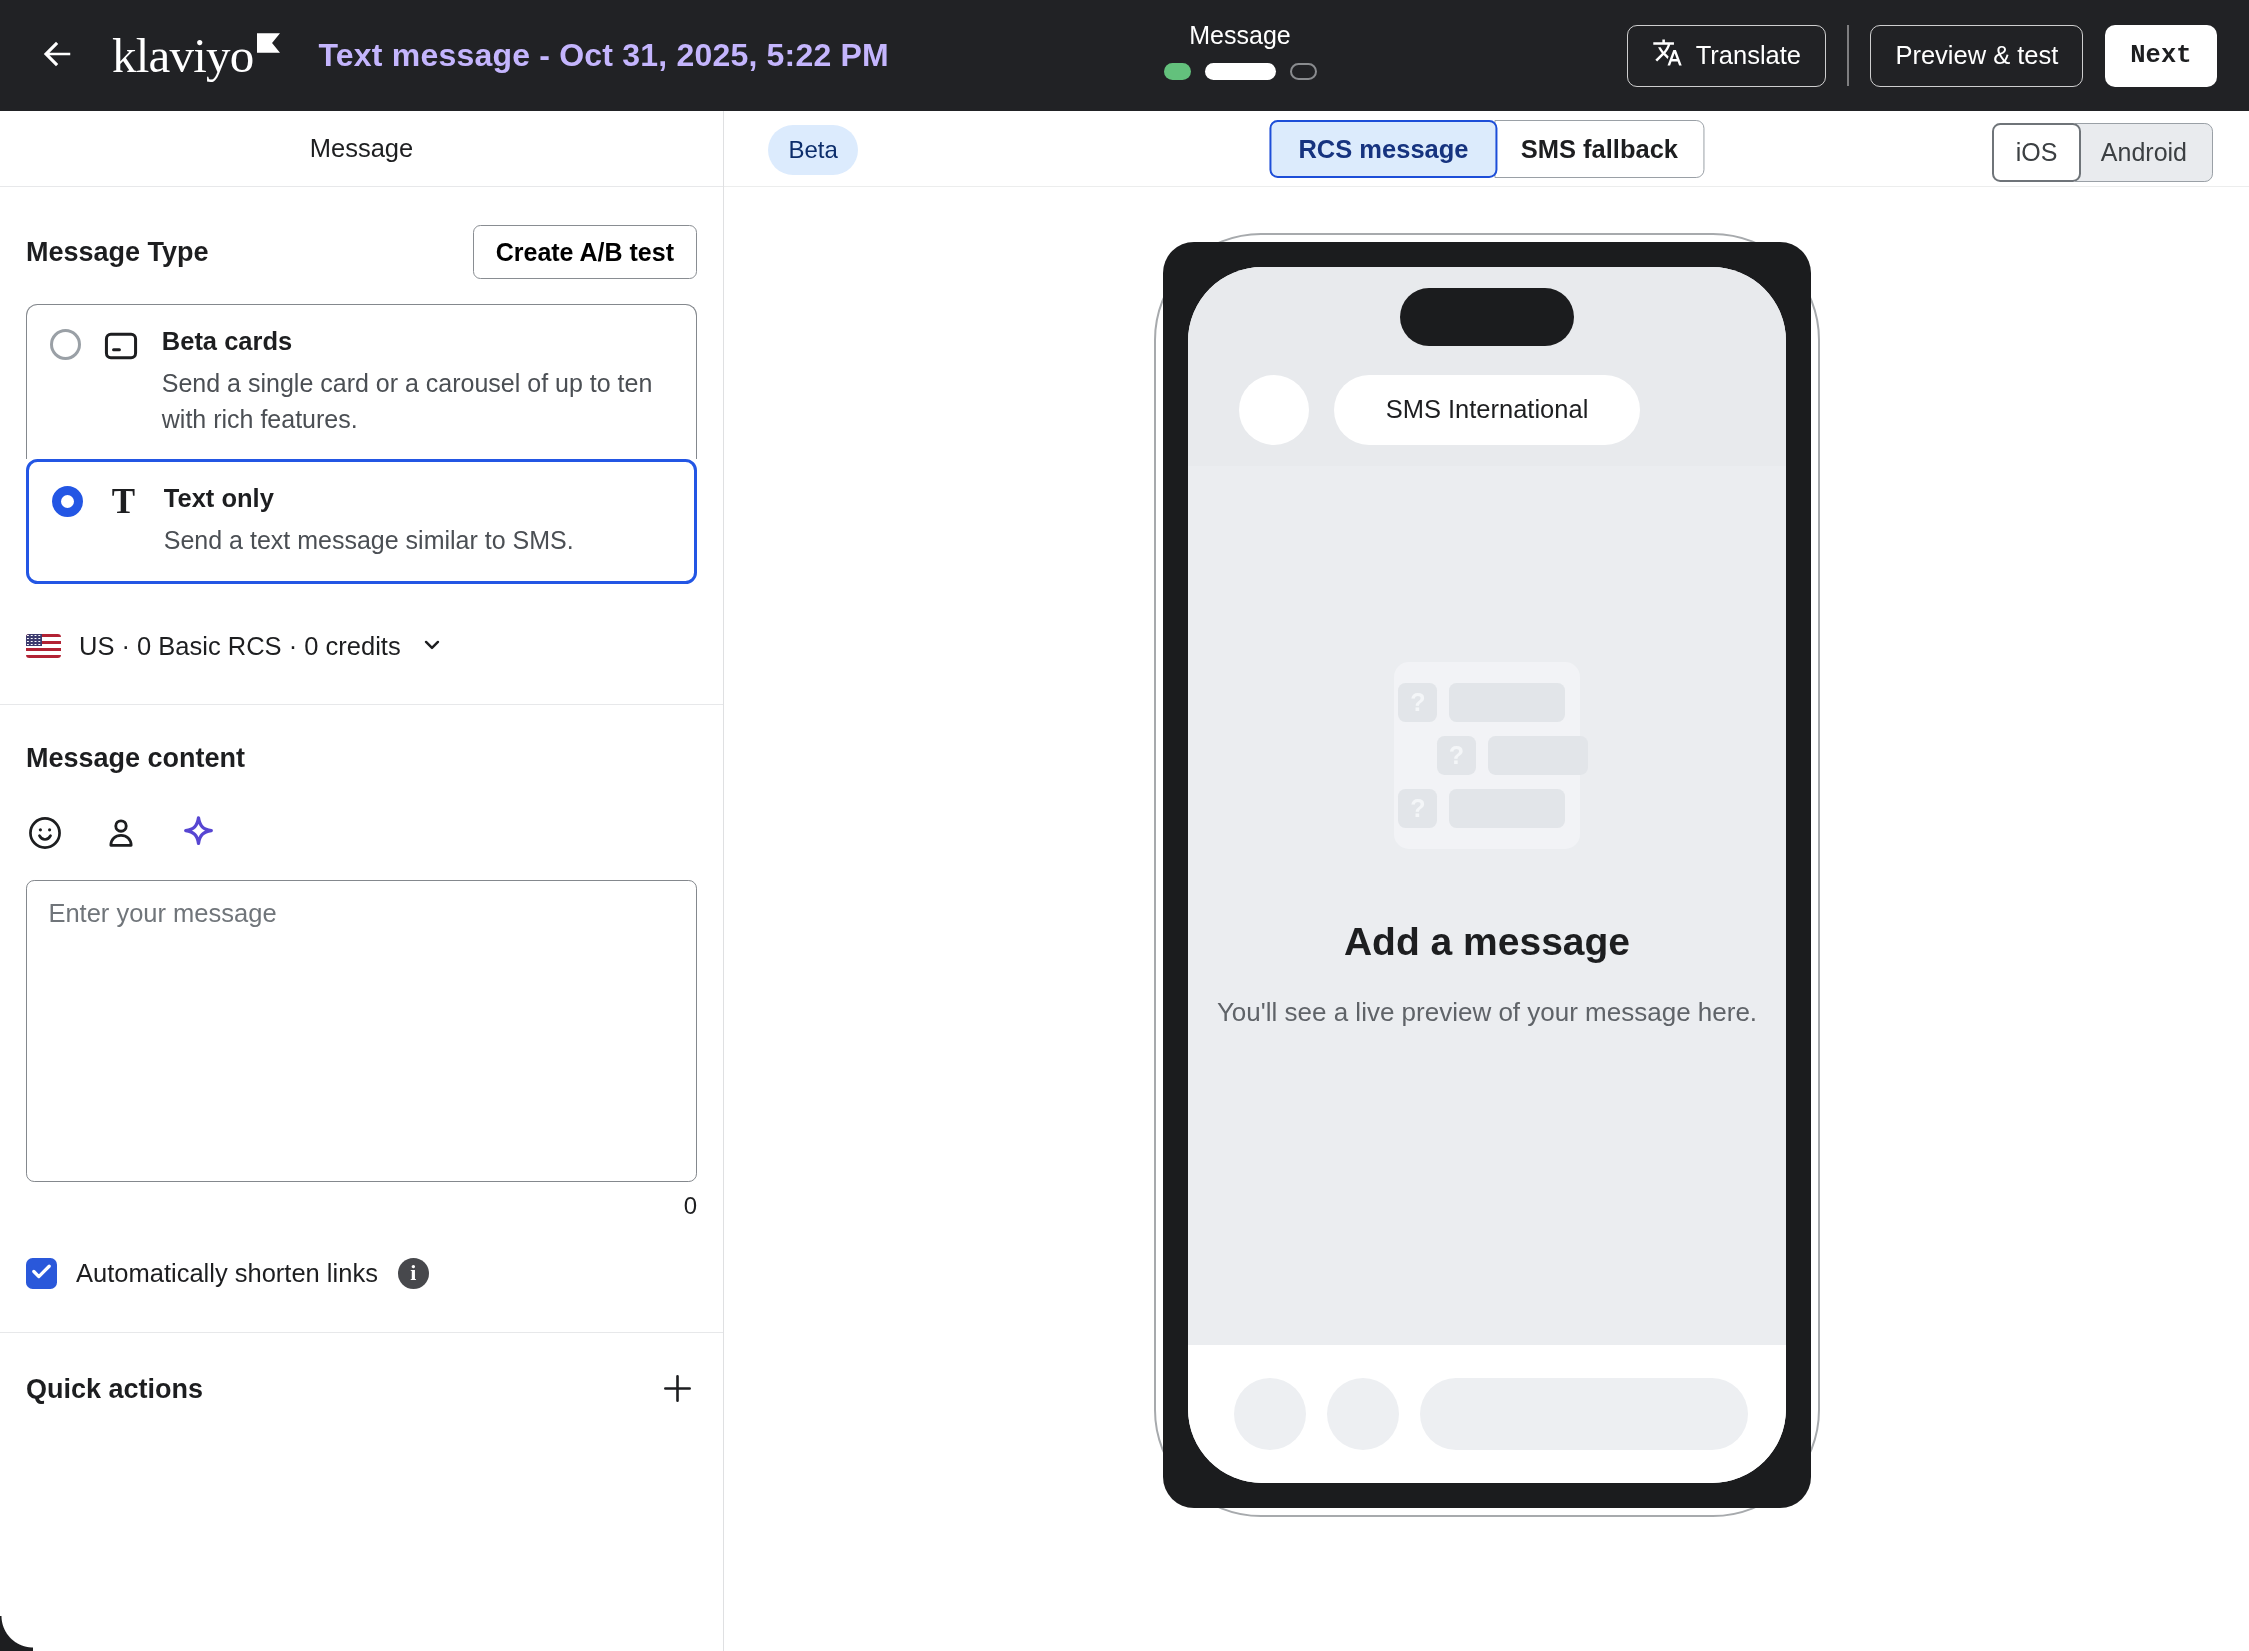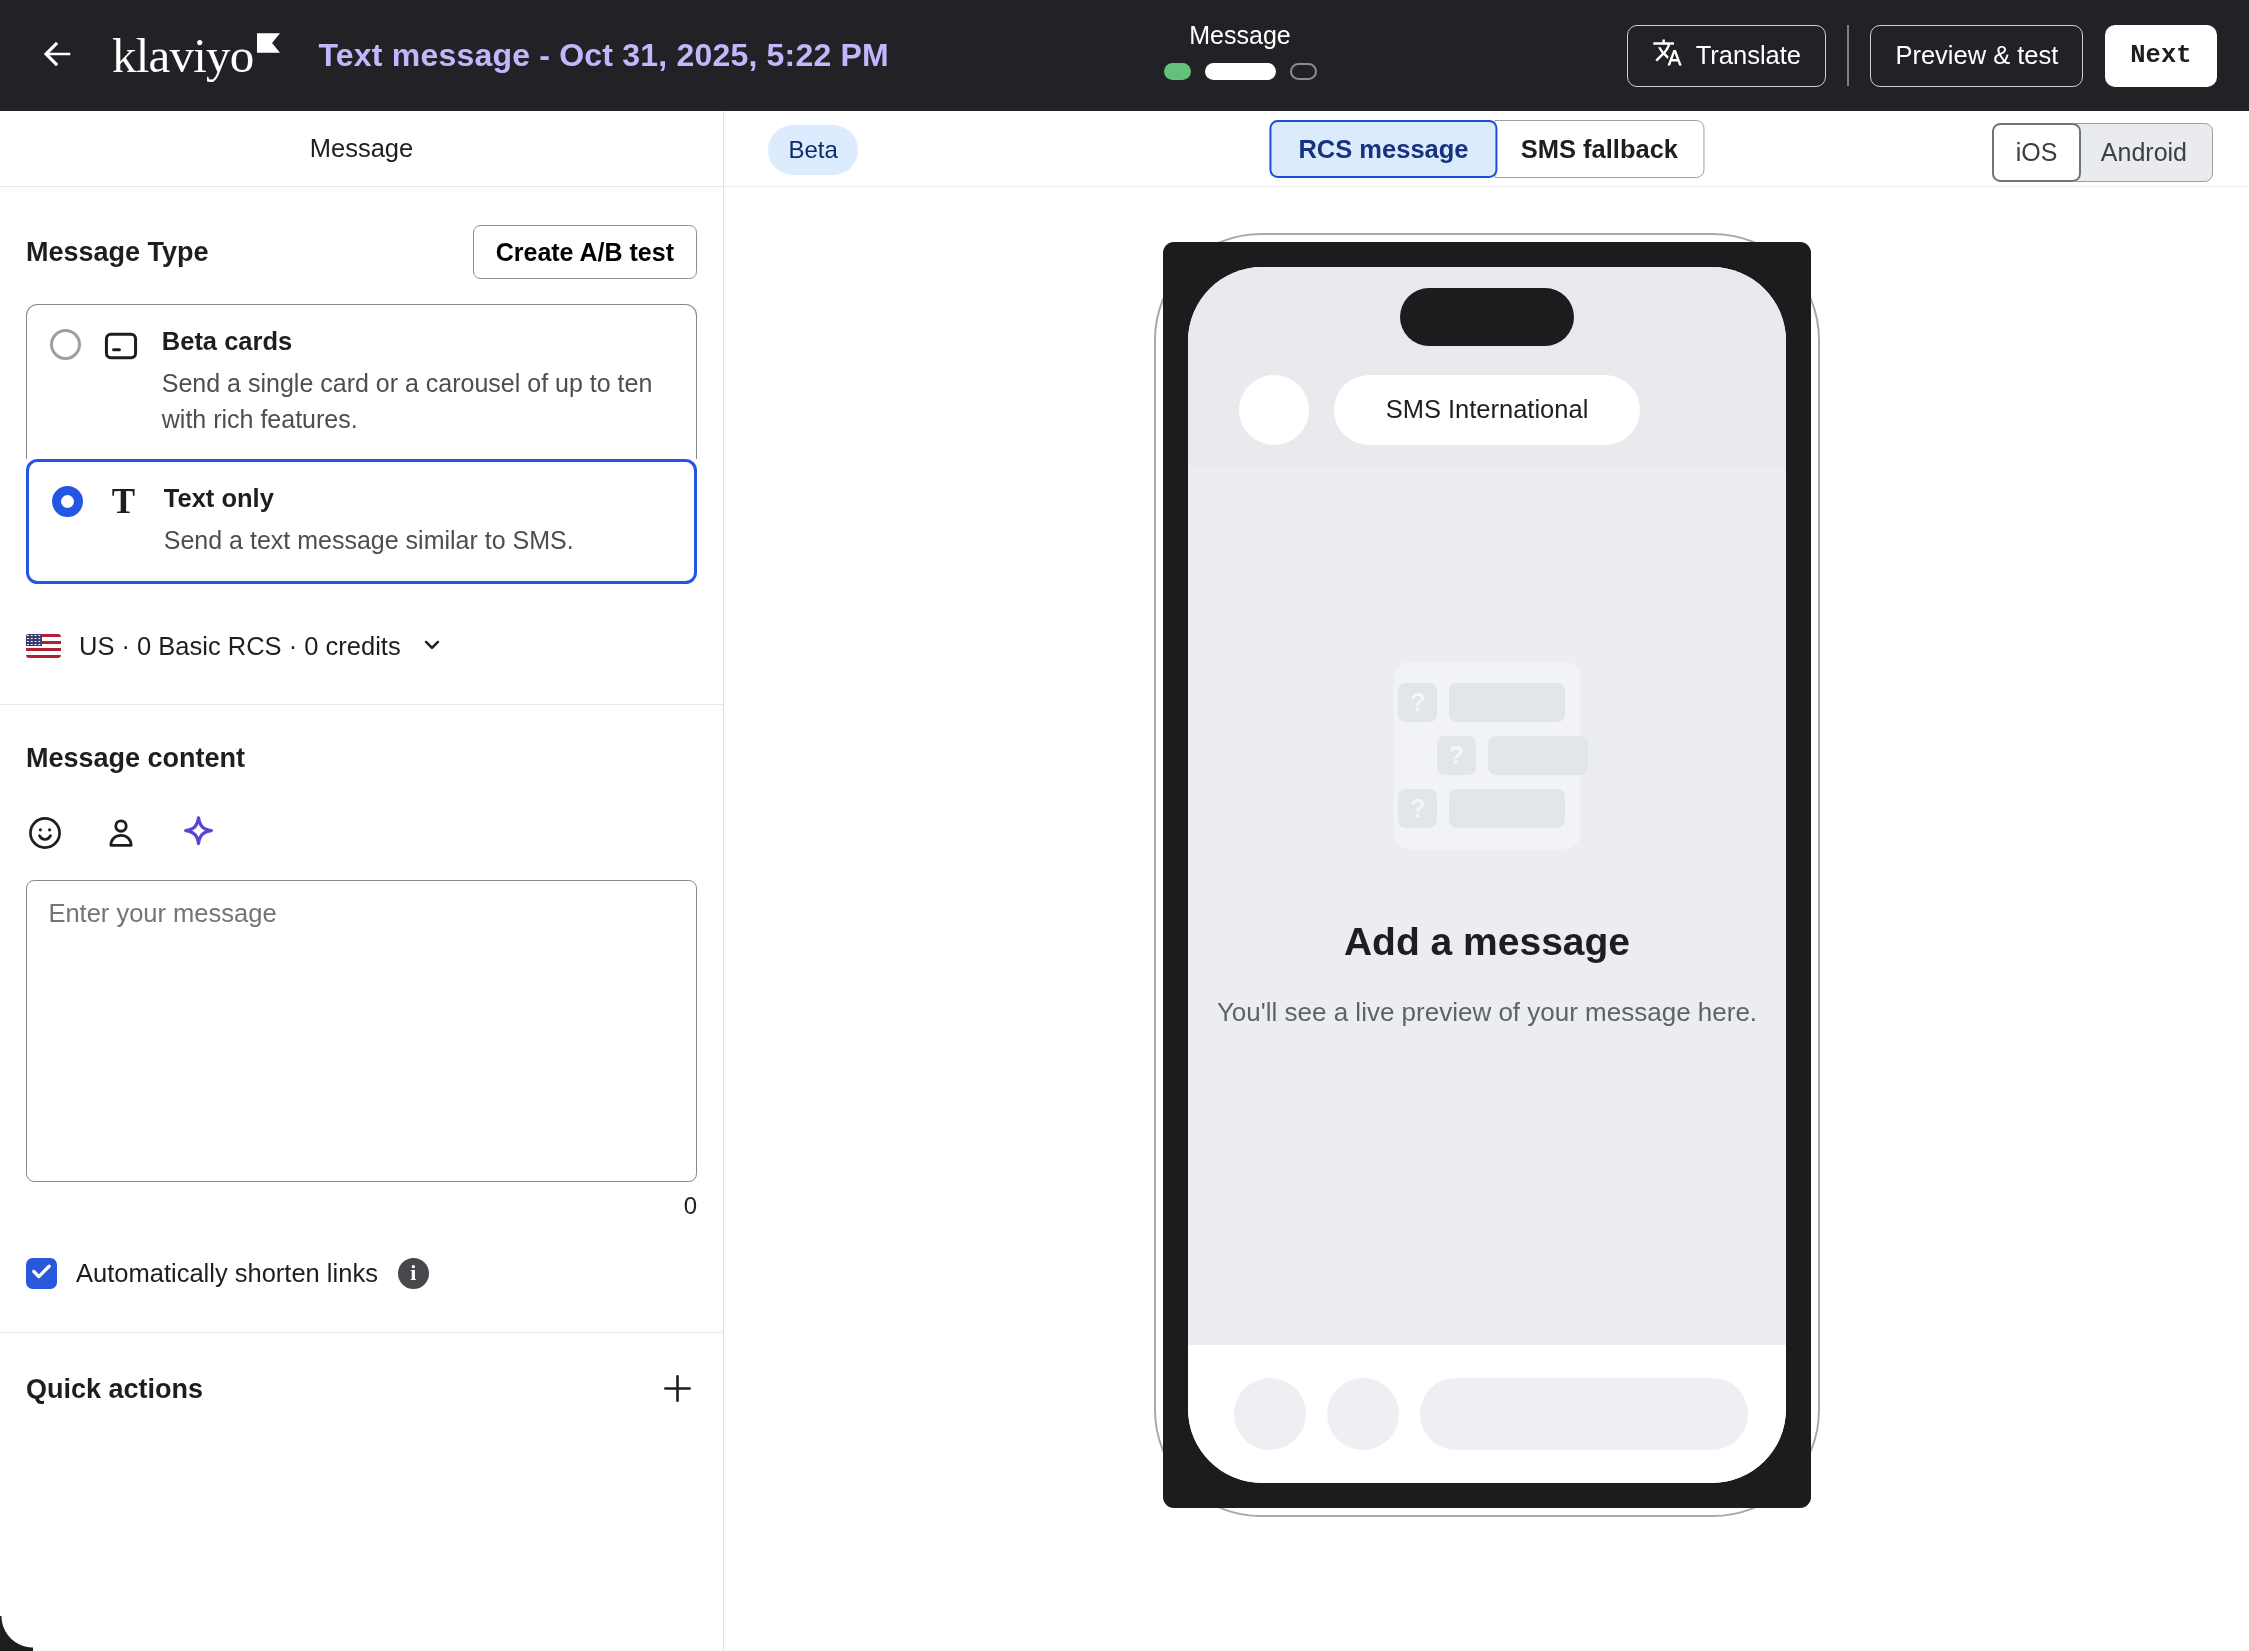--- a/index.html
+++ b/index.html
@@ -101,21 +101,21 @@
   .platform-tabs { position:absolute; right:37px; top:11.5px; display:flex; }
   .plat-ios { position:relative; z-index:2; height:59px; padding:0 22px; display:flex; align-items:center;
     background:#fff; border:2.1px solid #6f7479; border-radius:8.2px; font-size:25px; color:#3c4043; cursor:pointer; }
   .plat-android { height:59px; padding:0 25px; margin-left:-6.6px; display:flex; align-items:center;
     background:#e9ebee; border:1.6px solid #9aa0a6; border-radius:0 8.2px 8.2px 0; font-size:25px;
     color:#3c4043; cursor:pointer; z-index:1; }
 
   
   .phone { position:absolute; top:122px; left:50%; transform:translateX(-50%);
     width:666px; height:1284px; border:2.5px solid #a7aaad; border-radius:107px; background:#fff; padding:6.6px; }
-  .bezel { width:100%; height:100%; background:#1b1c1e; border-radius:11px; padding:25px; }
+  .bezel { width:100%; height:100%; background:#1b1c1e; border-radius:31px; padding:25px; }
   .screen { width:100%; height:100%; border-radius:74px; background:#ebedf0; overflow:hidden;
     position:relative; display:flex; flex-direction:column; }
   .island { position:absolute; top:21.4px; left:50%; transform:translateX(-50%); width:174px; height:58px;
     border-radius:30px; background:#1b1c1e; z-index:5; }
   .ph-header { height:199px; background:#e8eaed; position:relative; flex:none; }
   .ph-avatar { position:absolute; left:51px; top:108px; width:70px; height:70px; border-radius:50%; background:#fff; }
   .ph-sender { position:absolute; left:50%; transform:translateX(-50%); top:108px; width:306px; height:70px;
     border-radius:35px; background:#fff; display:flex; align-items:center; justify-content:center;
     font-size:25.5px; color:#1d1e20; }
   .ph-chat { flex:1; position:relative; background:#ebedf0; }

